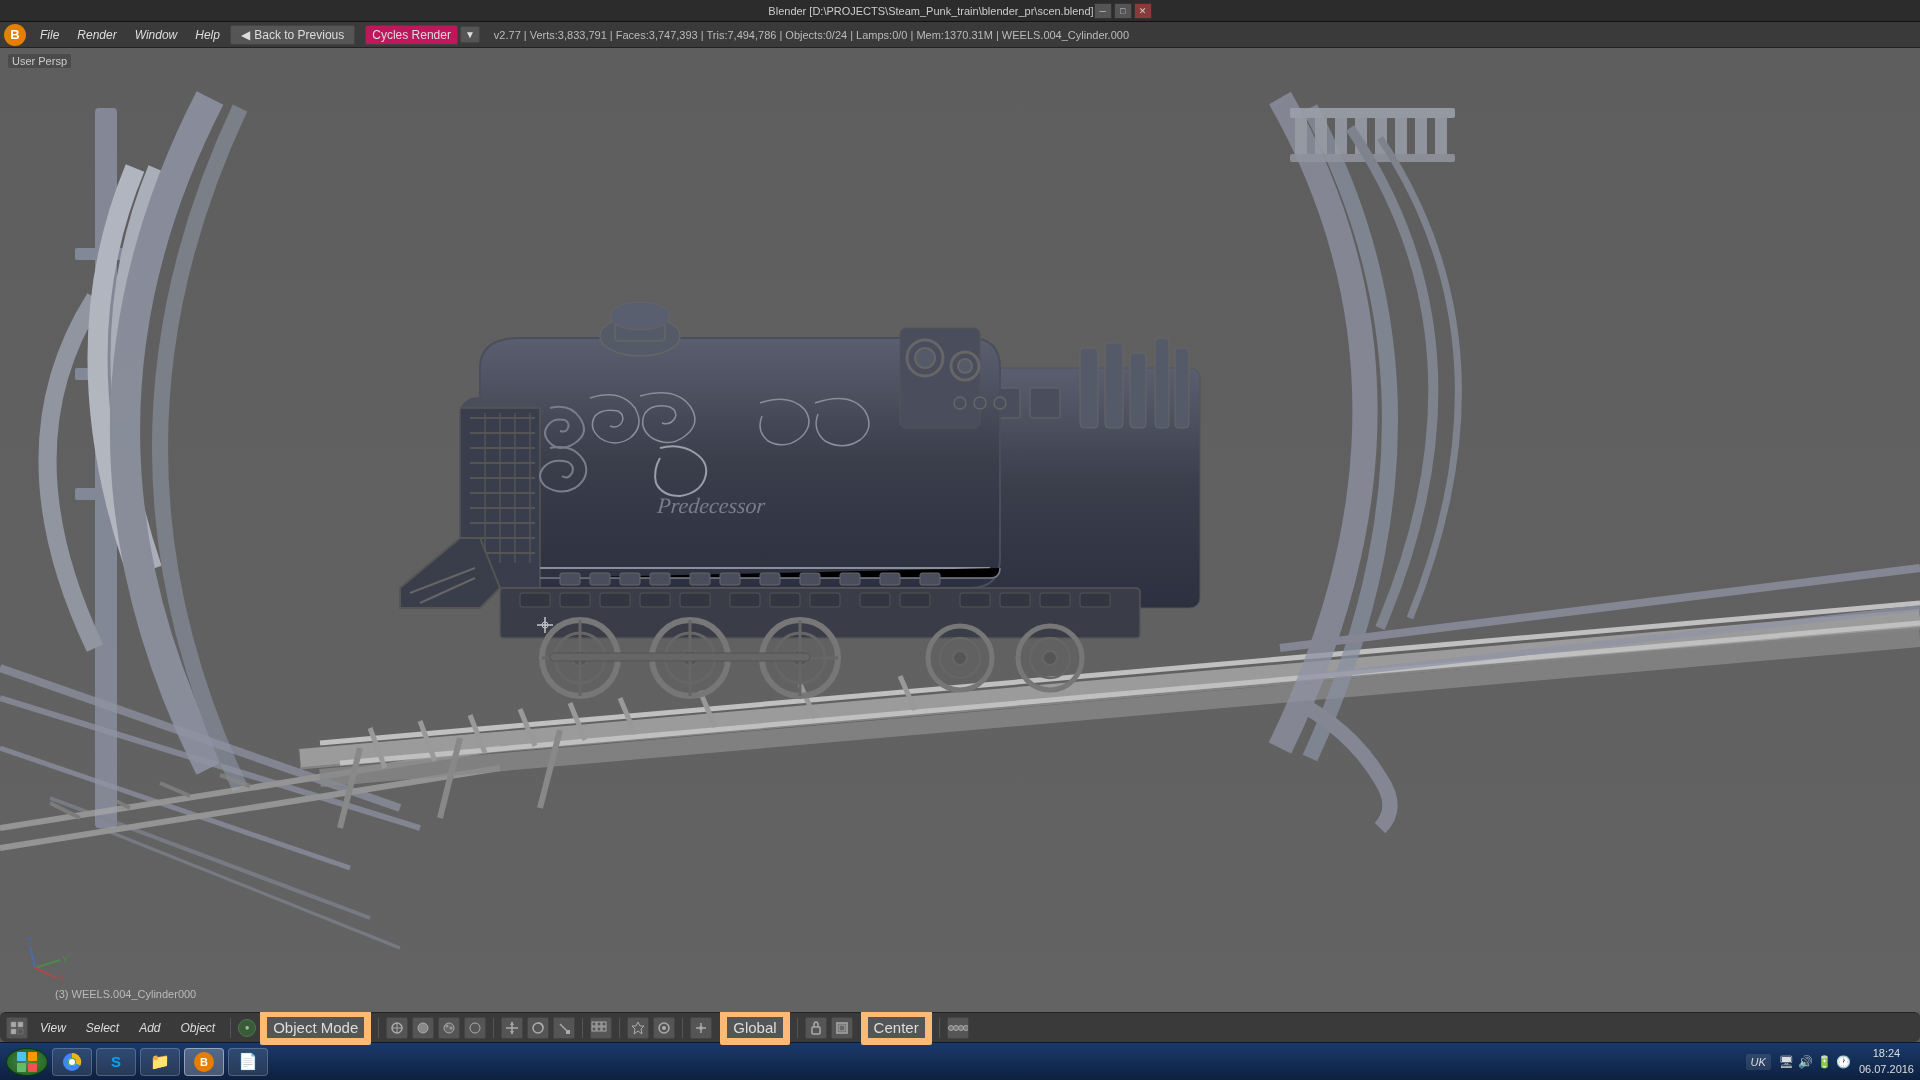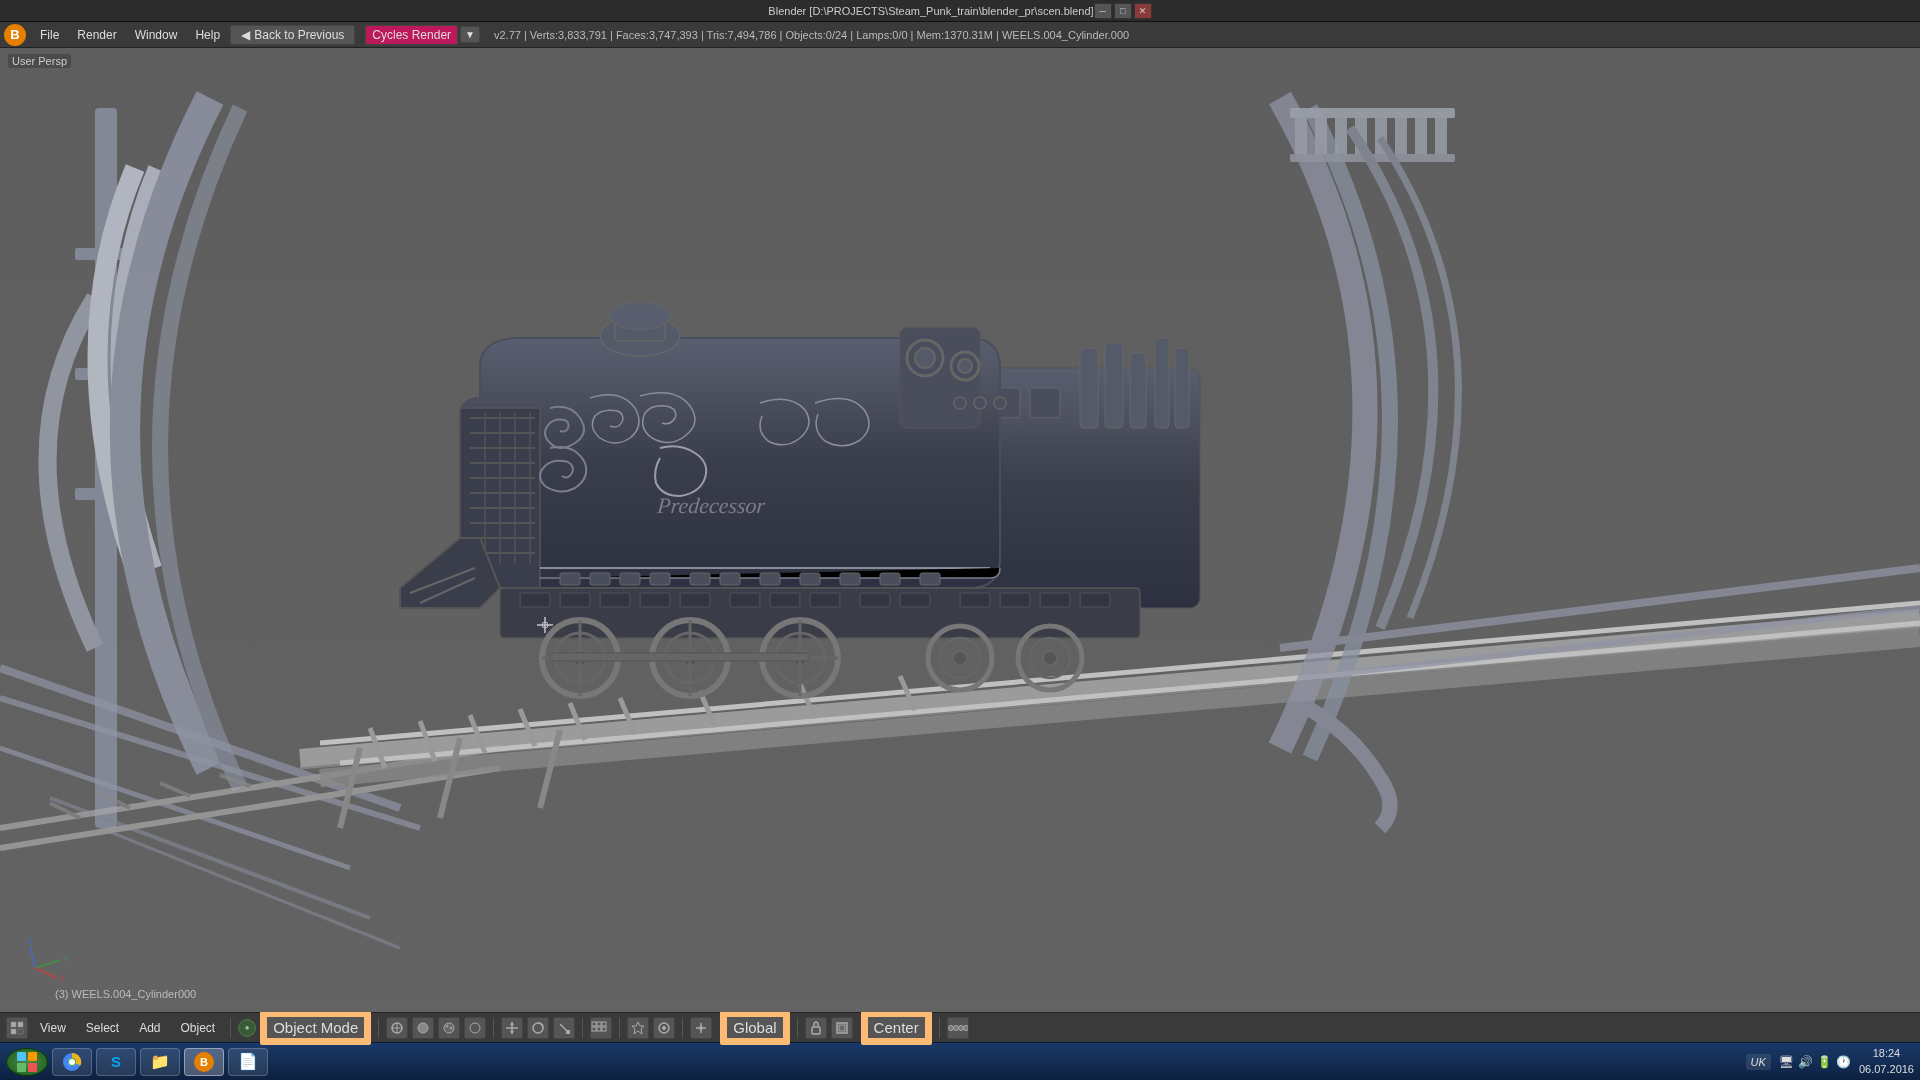--- a/index.html
+++ b/index.html
@@ -68,20 +68,21 @@
       color: white;
       margin-right: 4px;
       flex-shrink: 0;
     }
     .menu-item {
       padding: 2px 8px;
       cursor: pointer;
       color: #ddd;
       font-size: 12px;
       border-radius: 2px;
+      font-style: italic;
     }
 
     .back-to-prev-btn {
       background: #555;
       border: 1px solid #444;
       padding: 2px 10px;
       color: #ddd;
       font-size: 12px;
       cursor: pointer;
       border-radius: 2px;
@@ -164,20 +165,21 @@
 
     
     #bottom-toolbar {
       height: 30px;
       background: #3a3a3a;
       border-top: 1px solid #222;
       display: flex;
       align-items: center;
       padding: 0 6px;
       gap: 4px;
+      border-radius: 6px;
     }
 
     .mode-select {
       background: #555;
       border: 7px solid #fdba74;
       color: #ddd;
       font-size: 15px;
       padding: 2px 6px;
       cursor: pointer;
       border-radius: 2px;

